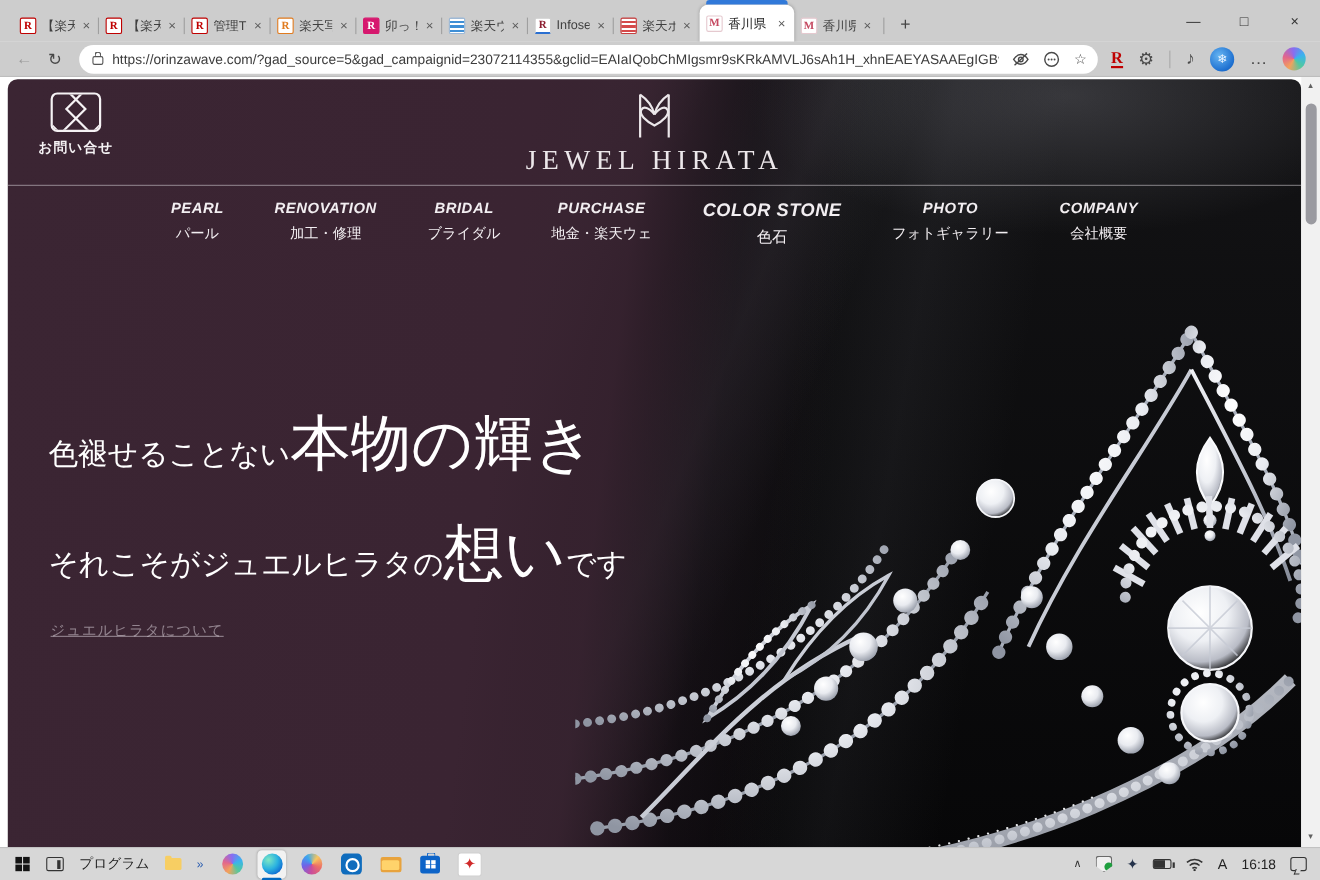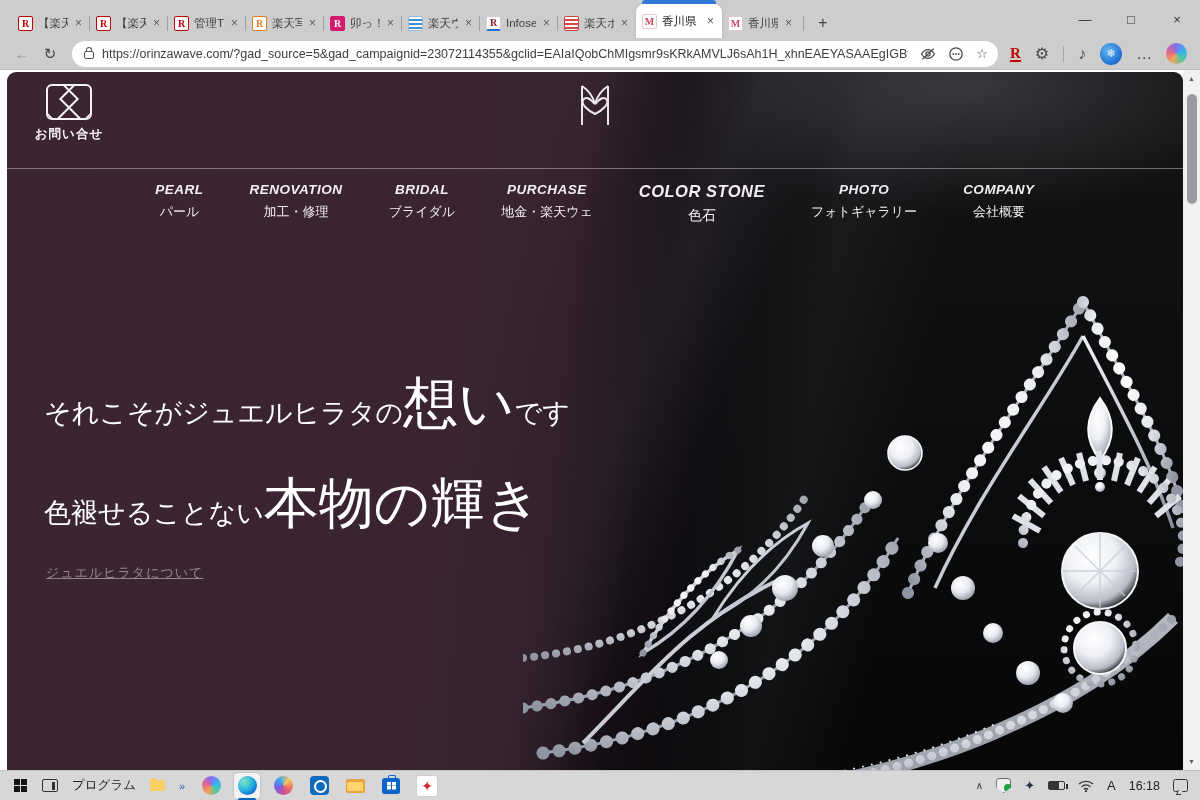--- a/index.html
+++ b/index.html
@@ -369,20 +369,21 @@
         </div>
         <div class="logo">
           <svg width="42" height="46" viewBox="0 0 42 46">
             <g fill="none" stroke="#ece7ea" stroke-width="2">
               <path d="M8 45 L8 6"></path>
                 <path d="M34 45 L34 6"></path>
               <path d="M8 6 C 14 10, 19 16, 21 24 C 23 16, 28 10, 34 6"></path>
               <path d="M21 24 C 16 18, 11 16, 9 20 C 7 24, 13 30, 21 34 C 29 30, 35 24, 33 20 C 31 16, 26 18, 21 24"></path>
             </g>
           </svg>
+          <div class="logo-text">JEWEL HIRATA</div>
         </div>
       </div>
 
       <div class="nav">
         <div class="nav-item">
           <div class="nav-en">PEARL</div>
           <div class="nav-jp">パール</div>
         </div>
         <div class="nav-item">
           <div class="nav-en">RENOVATION</div>
@@ -404,22 +405,22 @@
           <div class="nav-en">PHOTO</div>
           <div class="nav-jp">フォトギャラリー</div>
         </div>
         <div class="nav-item">
           <div class="nav-en">COMPANY</div>
           <div class="nav-jp">会社概要</div>
         </div>
       </div>
 
       <div class="hero">
+        <div class="hero-line"><span class="h-small">色褪せることない</span><span class="h-big">本物の輝き</span></div>
         <div class="hero-line"><span class="h-small">それこそがジュエルヒラタの</span><span class="h-big">想い</span><span class="h-small">です</span></div>
-        <div class="hero-line"><span class="h-small">色褪せることない</span><span class="h-big">本物の輝き</span></div>
       </div>
       <div class="about-link">ジュエルヒラタについて</div>
     </div>
 
     <div class="scrollbar">
       <div class="sb-arrow">▲</div>
       <div class="sb-thumb"></div>
       <div class="sb-arrow sb-down">▼</div>
     </div>
   </div>

